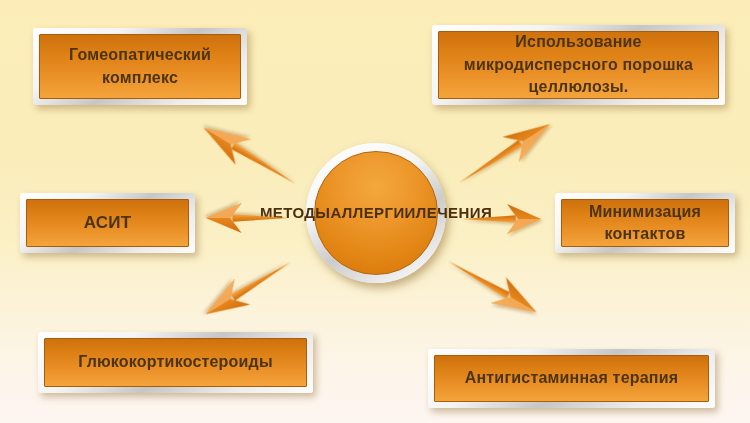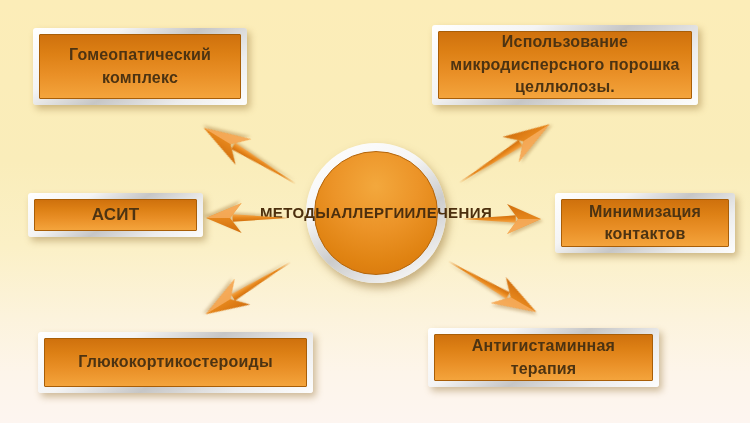--- a/index.html
+++ b/index.html
@@ -36,26 +36,26 @@
     background:linear-gradient(180deg,
       #cf710d 0%, #dd8015 30%, #e98f26 62%, #f4a43c 100%);
     color:#4c3312;
     font-weight:bold;
     font-size:16px;
     line-height:1.4;
     letter-spacing:0.2px;
     padding:2px 10px;
   }
   .n-homeopathic{left:33px;top:28px;width:214px;height:77px;}
-  .n-cellulose{left:432px;top:25px;width:266px;height:80px;}
-  .n-asit{left:28px;top:193px;width:175px;height:44px;}
+  .n-cellulose{left:432px;top:25px;width:293px;height:80px;}
+  .n-asit{left:20px;top:193px;width:175px;height:60px;}
   .n-asit .node-inner{font-size:17px;}
   .n-contacts{left:555px;top:193px;width:180px;height:60px;}
   .n-gluco{left:38px;top:332px;width:275px;height:61px;}
-  .n-antihist{left:428px;top:328px;width:231px;height:59px;}
+  .n-antihist{left:428px;top:349px;width:287px;height:59px;}
 
   
   .hub{
     position:absolute;
     left:306px;top:143px;width:140px;height:140px;
     border-radius:50%;
     box-sizing:border-box;
     background:linear-gradient(150deg,
       #ffffff 0%, #f6f6f6 35%, #cccccc 60%, #efefef 85%, #ffffff 100%);
     box-shadow:3px 5px 9px rgba(145,110,50,0.5);

